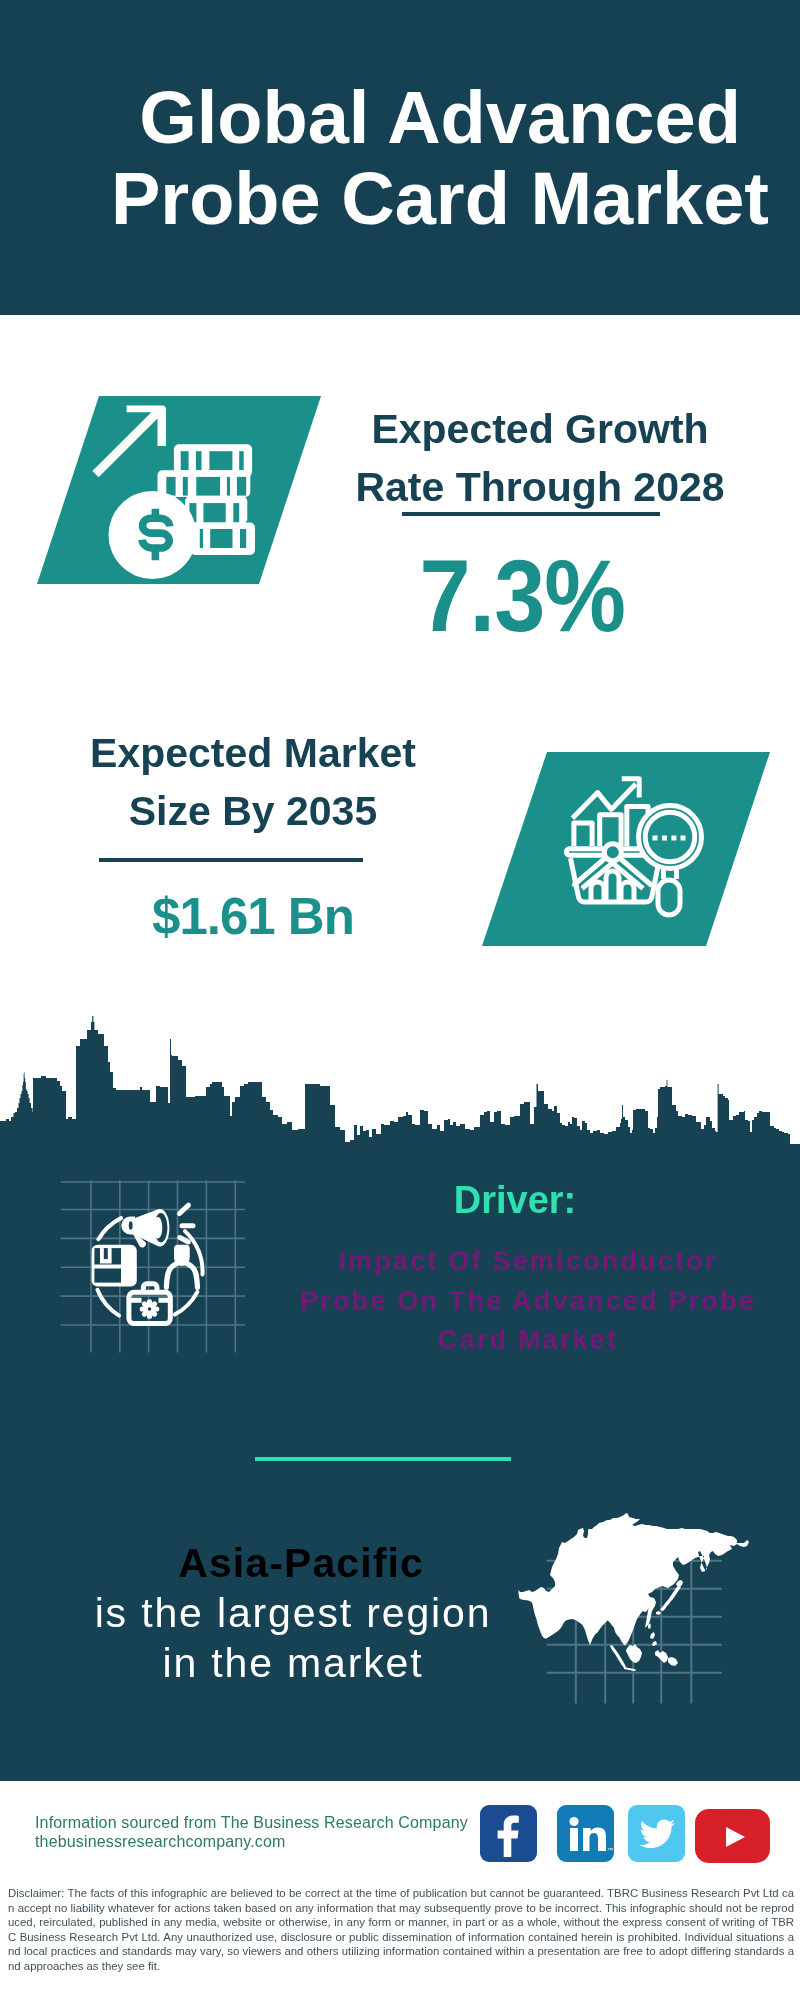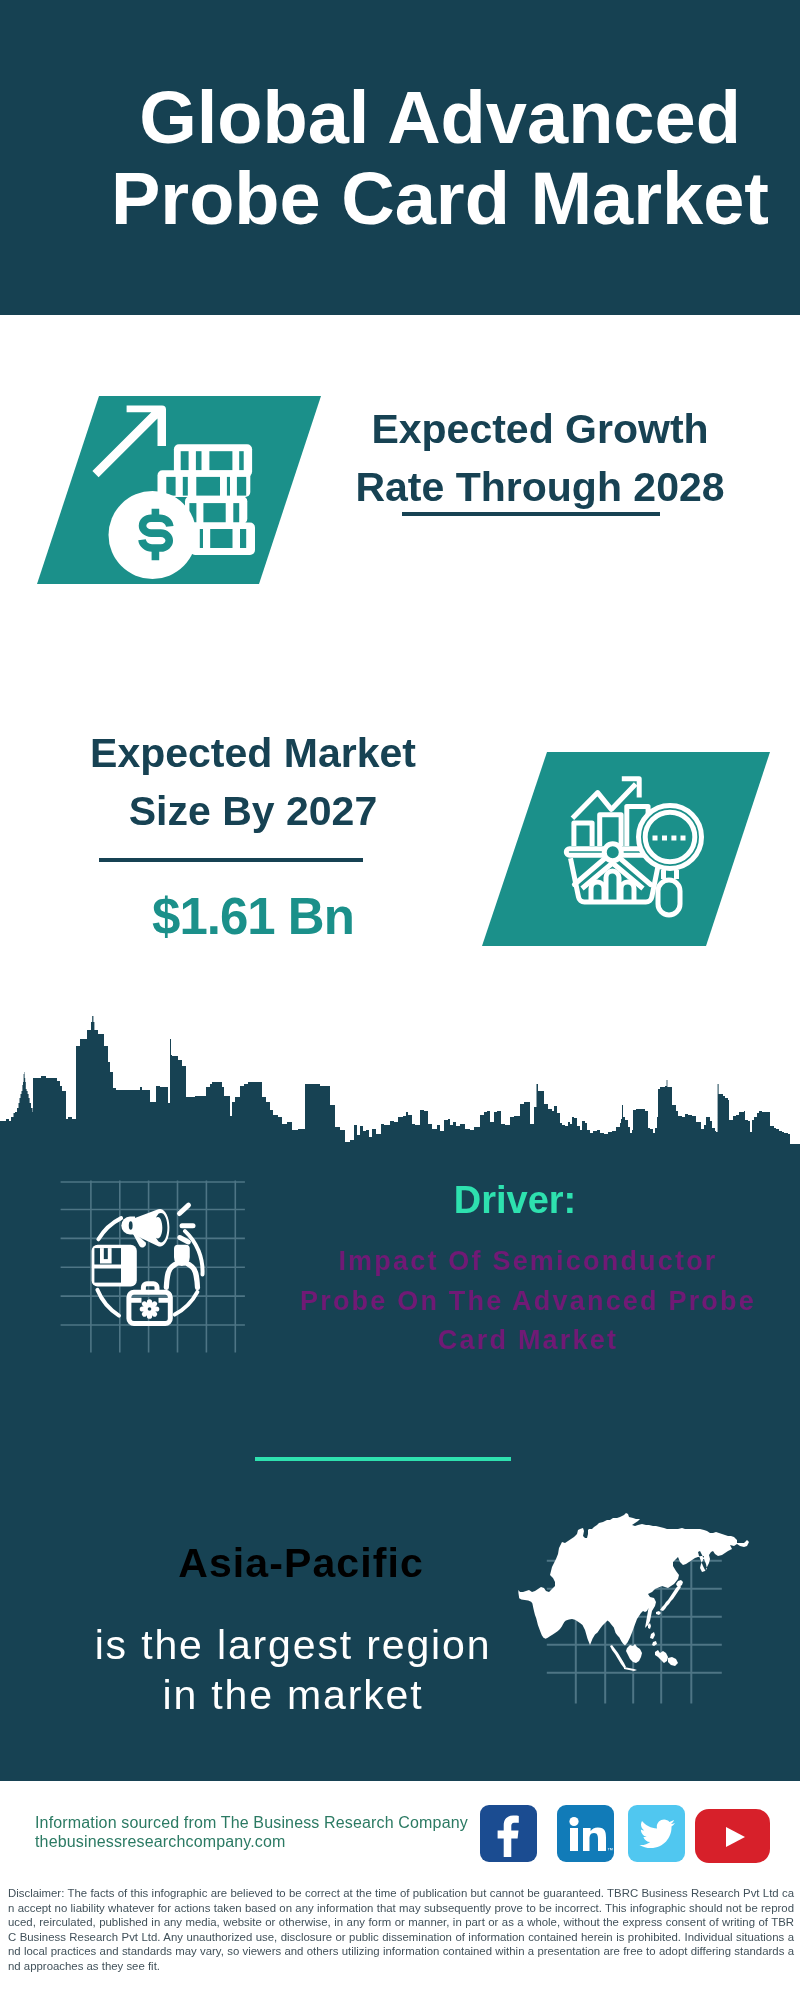--- a/index.html
+++ b/index.html
@@ -25,21 +25,21 @@
   .skyline { position:absolute; left:0; top:1010px; width:800px; height:140px; }
 
   .driver-label { position:absolute; color:#2EE1AF; font-weight:bold; font-size:38px;
                   line-height:40px; text-align:center; }
   .driver-text { position:absolute; color:#701a75; font-weight:bold; font-size:27px;
                  line-height:39.5px; text-align:center; letter-spacing:2.2px; }
   .green-rule { position:absolute; background:#2EE1AF; height:4px; }
 
   .region-name { position:absolute; color:#000000; font-weight:bold; font-size:41px;
                  line-height:44px; text-align:center; letter-spacing:1.1px; }
-  .region-text { position:absolute; color:#fff; font-size:41px; line-height:49.5px; text-align:center; letter-spacing:1.85px;margin-top:32px; }
+  .region-text { position:absolute; color:#fff; font-size:41px; line-height:49.5px; text-align:center; letter-spacing:1.85px; }
   .src-text { position:absolute; left:35px; top:1813px; color:#2B7A63; font-size:16px;
               line-height:19.1px; letter-spacing:0.15px; }
   .social { position:absolute; top:1802px; }
   .social-icon { position:absolute; top:0; width:57px; height:57px; border-radius:9px; display:block; overflow:hidden; }
   .disclaimer { position:absolute; left:8px; top:1886px; width:786px; color:#41515a;
                 font-size:11.4px; line-height:14.6px; text-align:justify; word-break:break-all; }
   .dline { position:absolute; left:0; width:800px; height:2px; background:#174253; }
 </style>
 </head>
 <body>
@@ -89,20 +89,21 @@
     </g>
     <circle cx="122.5" cy="145" r="44" fill="#FFFFFF"></circle>
     <g fill="none" stroke="#1B908A" stroke-width="7.6" stroke-linecap="butt">
       <path d="M139.8,136.4 a10.0,9.2 0 0 0 -10.0,-8.2 h-8.8 a8.4,7.4 0 0 0 0,14.9 h9.8 a8.4,7.4 0 0 1 0,14.9 h-8.8 a10.0,9.2 0 0 1 -10.0,-8.2"></path>
       <path d="M125.4,118.8 v9.4 M125.4,170.3 v-9.4" stroke-width="7.6"></path>
     </g>
   </svg>
 
   <div class="stat-head" style="left:340px;top:362px;width:400px;margin-top:38px;"><span>Expected Growth</span><br><span>Rate Through 2028</span></div>
   <div class="rule" style="left:402px;top:512px;width:258px;"></div>
+  <div class="stat-val" style="left:322px;top:545px;width:400px;"><span>7.3%</span></div>
 
   <svg class="shape" style="position:absolute;left:460px;top:745px;width:330px;height:210px" viewBox="0 0 330 210">
     <polygon points="87,7 310,7 246,201 22,201" fill="#1B908A"></polygon>
     <g fill="none" stroke="#FFFFFF" stroke-width="5" stroke-linejoin="round">
 
       <polyline points="112.4,73.3 137.7,47.6 151.3,64.4 175.7,38.9"></polyline>
       <polyline points="161.8,33.8 179.2,33.8 179.2,52.6"></polyline>
 
       <path d="M113.9,101 v-22.9 h18.2 v22.9"></path>
       <path d="M139.7,101 v-31.2 h21.4 v31.2"></path>
@@ -132,21 +133,21 @@
       <rect x="198" y="135" width="22" height="35" rx="11"></rect>
     </g>
     <g fill="#FFFFFF">
       <rect x="192.5" y="90.5" width="5" height="5"></rect>
       <rect x="202" y="90.5" width="5" height="5"></rect>
       <rect x="211.4" y="90.5" width="5" height="5"></rect>
       <rect x="220.5" y="90.5" width="5" height="5"></rect>
     </g>
   </svg>
 
-  <div class="stat-head" style="left:53px;top:724px;width:400px;text-align:center;"><span>Expected Market</span><br><span>Size By 2027</span></div>
+  <div class="stat-head" style="left:53px;top:724px;width:400px;text-align:center;"><span>Expected Market</span><br><span>Size By 2035</span></div>
   <div class="rule" style="left:99px;top:858px;width:264px;"></div>
   <div class="stat-val" style="left:53px;top:879px;width:400px;font-size:52px;line-height:74px;"><span style="transform:scaleX(0.98)">$1.61 Bn</span></div>
 
   <div class="dark"></div>
   <svg style="position:absolute;left:40px;top:1160px;width:220px;height:220px" viewBox="0 0 220 220">
     <g stroke="#4E7585" stroke-width="1.6">
       <path d="M50.9,20.6 V192.5 M79.8,20.6 V192.5 M108.6,20.6 V192.5 M137.5,20.6 V192.5 M166.4,20.6 V192.5 M195.3,20.6 V192.5"></path>
       <path d="M20.6,22 H204.9 M20.6,49.5 H204.9 M20.6,78.4 H204.9 M20.6,107.3 H204.9 M20.6,136.1 H204.9 M20.6,165 H204.9"></path>
     </g>
     <g fill="none" stroke="#FFFFFF" stroke-width="4" stroke-linecap="round">

